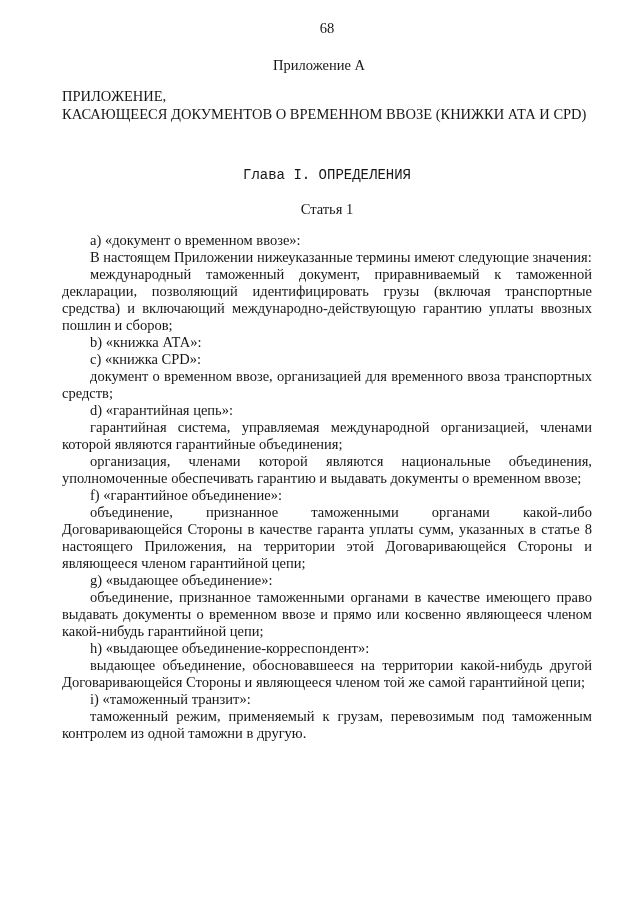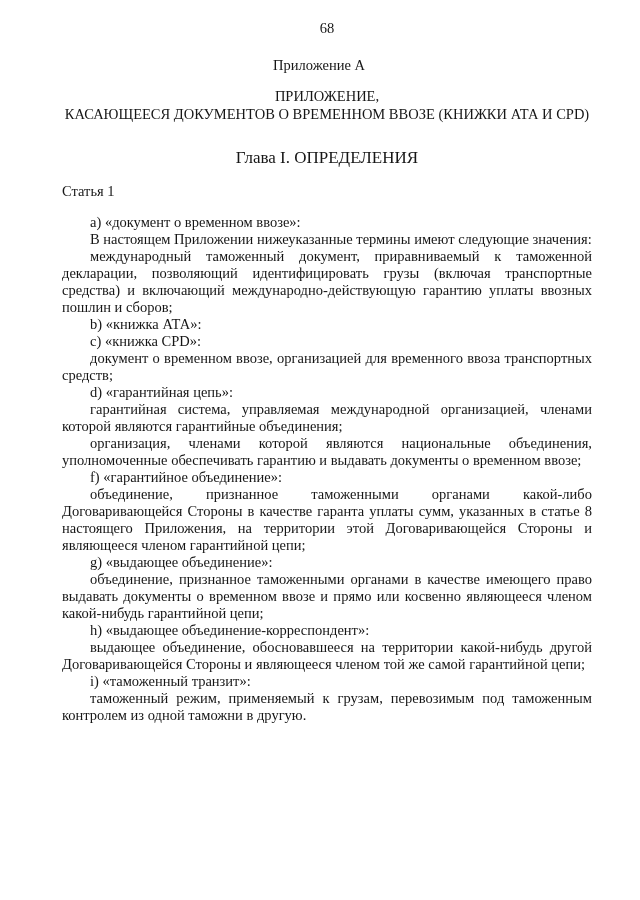--- a/index.html
+++ b/index.html
@@ -25,34 +25,34 @@
   .page-number {
     text-align: center;
     margin: 0 0 20px 0;
   }
   .annex-label {
     text-align: center;
     padding-right: 16px;
     margin: 0 0 14px 0;
   }
   .doc-title {
-    text-align: center;
     font-size: 14.5px;
     font-weight: normal;
     line-height: 17.5px;
-    margin: 0 0 26px 0;
+    margin: 0 0 44px 0;
   }
   .chapter-heading {
     text-align: center;
-    font-size: 17px;
+    font-size: 14px;
     font-weight: normal;
     margin: 0 0 17px 0;
+    font-family: Liberation Mono, monospace;
   }
   .article-heading {
-    text-align: left;
+    text-align: center;
     font-size: 14.5px;
     font-weight: normal;
     margin: 0 0 14px 0;
     font-family: Liberation Serif, serif;
   }
   .article-body {
     margin: 0;
   }
   .article-body .para {
     margin: 0;

